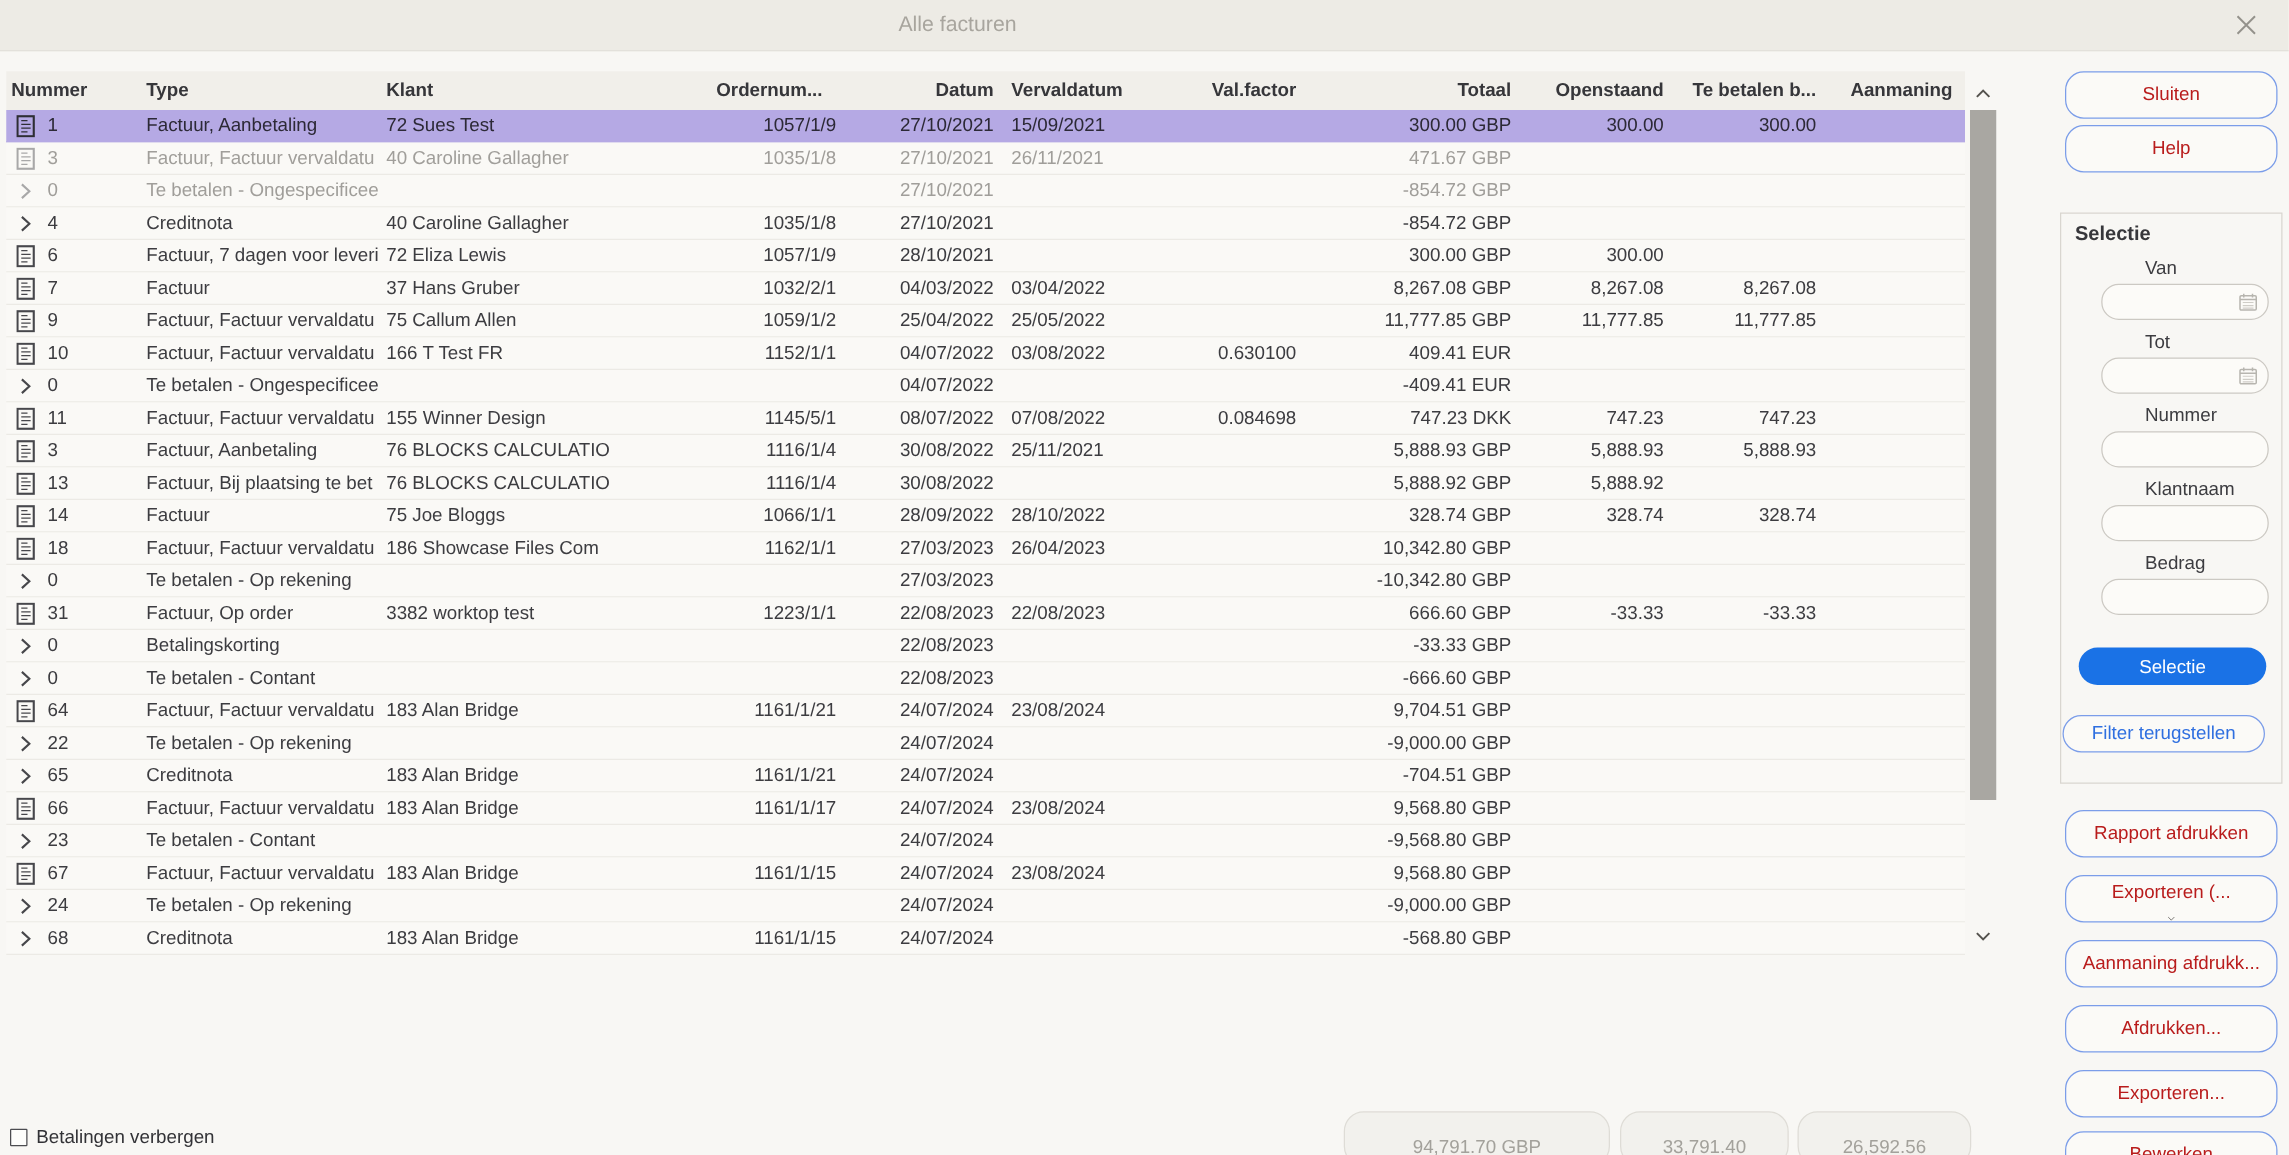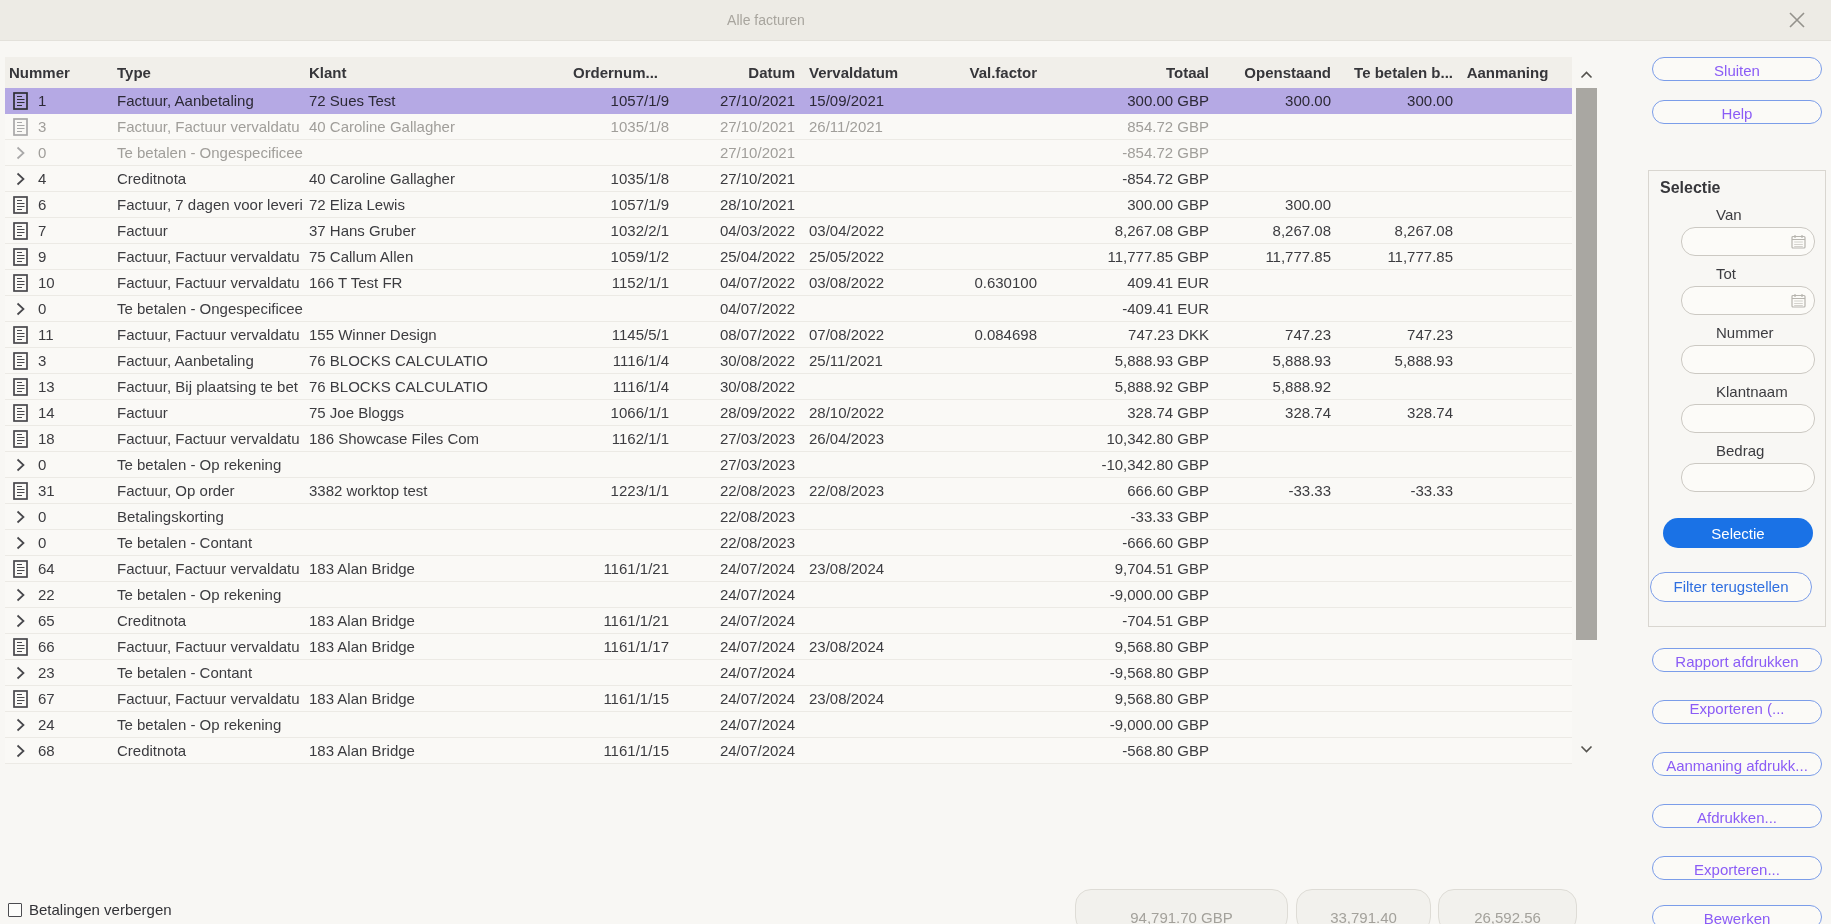--- a/index.html
+++ b/index.html
@@ -3,59 +3,59 @@
 <meta charset="utf-8">
 <style>
   html,body{margin:0;padding:0;}
   body{
     position:relative;width:1831px;height:924px;overflow:hidden;
     background:#f8f7f4;font-family:"Liberation Sans",sans-serif;
     -webkit-font-smoothing:antialiased;
   }
   
   .titlebar{position:absolute;left:0;top:0;right:0;height:40px;background:#edebe5;border-bottom:1px solid #e3e1db;}
-  .title{position:absolute;left:0;top:0;width:1532px;line-height:40px;text-align:center;font-size:14px;color:#a8a59e;}
+  .title{position:absolute;left:0;top:0;width:1532px;line-height:40px;text-align:center;font-size:17px;color:#a8a59e;}
   .closebtn{position:absolute;right:24px;top:10px;width:20px;height:20px;color:#94928c;cursor:pointer;}
   
   .table-area{position:absolute;left:5px;top:57px;width:1567px;}
   .thead,.trow{display:grid;grid-template-columns:110px 192px 262px 100px 126px 122px 120px 172px 122px 122px 1fr;}
   .thead{height:31px;line-height:31px;background:#f1efea;font-weight:bold;font-size:15px;color:#36363a;}
   .hcell{overflow:hidden;white-space:nowrap;cursor:pointer;}
   .trow{height:26px;line-height:25px;font-size:15px;color:#3c3c40;background:#faf9f6;
         border-bottom:1px solid #eceae5;box-sizing:border-box;cursor:default;}
   .trow.selected{background:#b5a9e4;border-bottom-color:#b5a9e4;color:#2c2936;}
   .trow.muted{color:#a09e9a;}
   .trow.muted .row-icon{opacity:.45;}
   .cell{overflow:hidden;white-space:nowrap;}
   .c-first{display:flex;align-items:center;gap:9px;padding-left:7px;}
   .row-icon{display:inline-flex;width:17px;justify-content:center;align-items:center;color:#47474b;}
   .trow.selected .row-icon{color:#2e2e34;}
   .col-nummer{padding-left:4px;}
   .col-type,.col-klant{padding-left:2px;}
   .col-order,.col-datum,.col-factor,.col-totaal,.col-open,.col-betalen,.col-aanmaning{text-align:right;}
   .thead .col-order{text-align:left;padding-left:4px;}
   .col-verval{text-align:left;padding-left:14px;}
-  .col-aanmaning{padding-right:10px;text-align:center;}
+  .col-aanmaning{padding-right:10px;}
   
   .vscroll{position:absolute;left:1574px;top:57px;width:25px;height:706px;}
   .sb-btn{position:absolute;left:0;width:25px;height:24px;display:flex;align-items:center;justify-content:center;color:#55534e;cursor:pointer;}
   .sb-up{top:6px;}
   .sb-down{bottom:2px;}
   .sb-thumb{position:absolute;left:2px;top:31px;width:21px;height:552px;background:#a9a7a2;cursor:pointer;}
   
   .hidepay{position:absolute;left:8px;top:901px;display:flex;align-items:center;gap:7px;font-size:15px;color:#323236;}
   .cbx{width:14px;height:14px;border:1.5px solid #4c4c50;border-radius:1px;background:#fdfdfb;box-sizing:border-box;cursor:pointer;}
   .totpill{position:absolute;top:889px;height:44px;border:1px solid #dedcd6;border-radius:16px;background:#f2f1ed;
            color:#a3a19b;font-size:15px;text-align:center;padding-top:19px;box-sizing:border-box;}
   .tp1{left:1075px;width:213px;}
   .tp2{left:1296px;width:135px;}
   .tp3{left:1438px;width:139px;}
   
-  .pill{display:block;position:absolute;left:1652px;width:170px;height:24px;border-radius:15px;
-        border:1.5px solid #7b9de9;background:#fbfaf7;color:#8b5cf6;font-size:15px;font-family:inherit;
+  .pill{display:block;position:absolute;left:1652px;width:170px;height:38px;border-radius:15px;
+        border:1.5px solid #7b9de9;background:#fbfaf7;color:#b91c1c;font-size:15px;font-family:inherit;
         text-align:center;padding:0;line-height:26px;box-sizing:border-box;cursor:pointer;}
   .btn-sluiten{top:57px;}
   .btn-help{top:100px;}
   .sel-box{position:absolute;left:1648px;top:170px;width:178px;height:457px;border:1px solid #d9d6d0;box-sizing:border-box;background:transparent;}
   .sel-title{font-size:16px;font-weight:bold;color:#37373b;margin:8px 0 0 11px;}
   .field{margin-left:24px;}
   .flabel{font-size:15px;color:#3c3c40;margin-top:9px;margin-left:43px;}
   .fwrap{position:relative;margin-top:4px;margin-left:8px;width:134px;height:29px;}
   .finput{width:134px;height:29px;border:1px solid #ccc9c3;border-radius:14px;background:#fcfbf8;
           box-sizing:border-box;font-family:inherit;font-size:14px;color:#3c3c40;padding:0 12px;outline:none;}
@@ -126,21 +126,21 @@
             </svg>
           </span>
           <span>3</span>
         </div>
         <div class="cell col-type">Factuur, Factuur vervaldatu</div>
         <div class="cell col-klant">40 Caroline Gallagher</div>
         <div class="cell col-order">1035/1/8</div>
         <div class="cell col-datum">27/10/2021</div>
         <div class="cell col-verval">26/11/2021</div>
         <div class="cell col-factor"></div>
-        <div class="cell col-totaal">854.72 GBP</div>
+        <div class="cell col-totaal">471.67 GBP</div>
         <div class="cell col-open"></div>
         <div class="cell col-betalen"></div>
         <div class="cell col-aanmaning"></div>
       </div>
       <div class="trow muted">
         <div class="cell c-first">
           <span class="row-icon">
             <svg width="11" height="14" viewBox="0 0 11 14">
               <path d="M2.5 1.5 L8.5 7 L2.5 12.5" fill="none" stroke="currentColor" stroke-width="1.7"></path>
             </svg>

